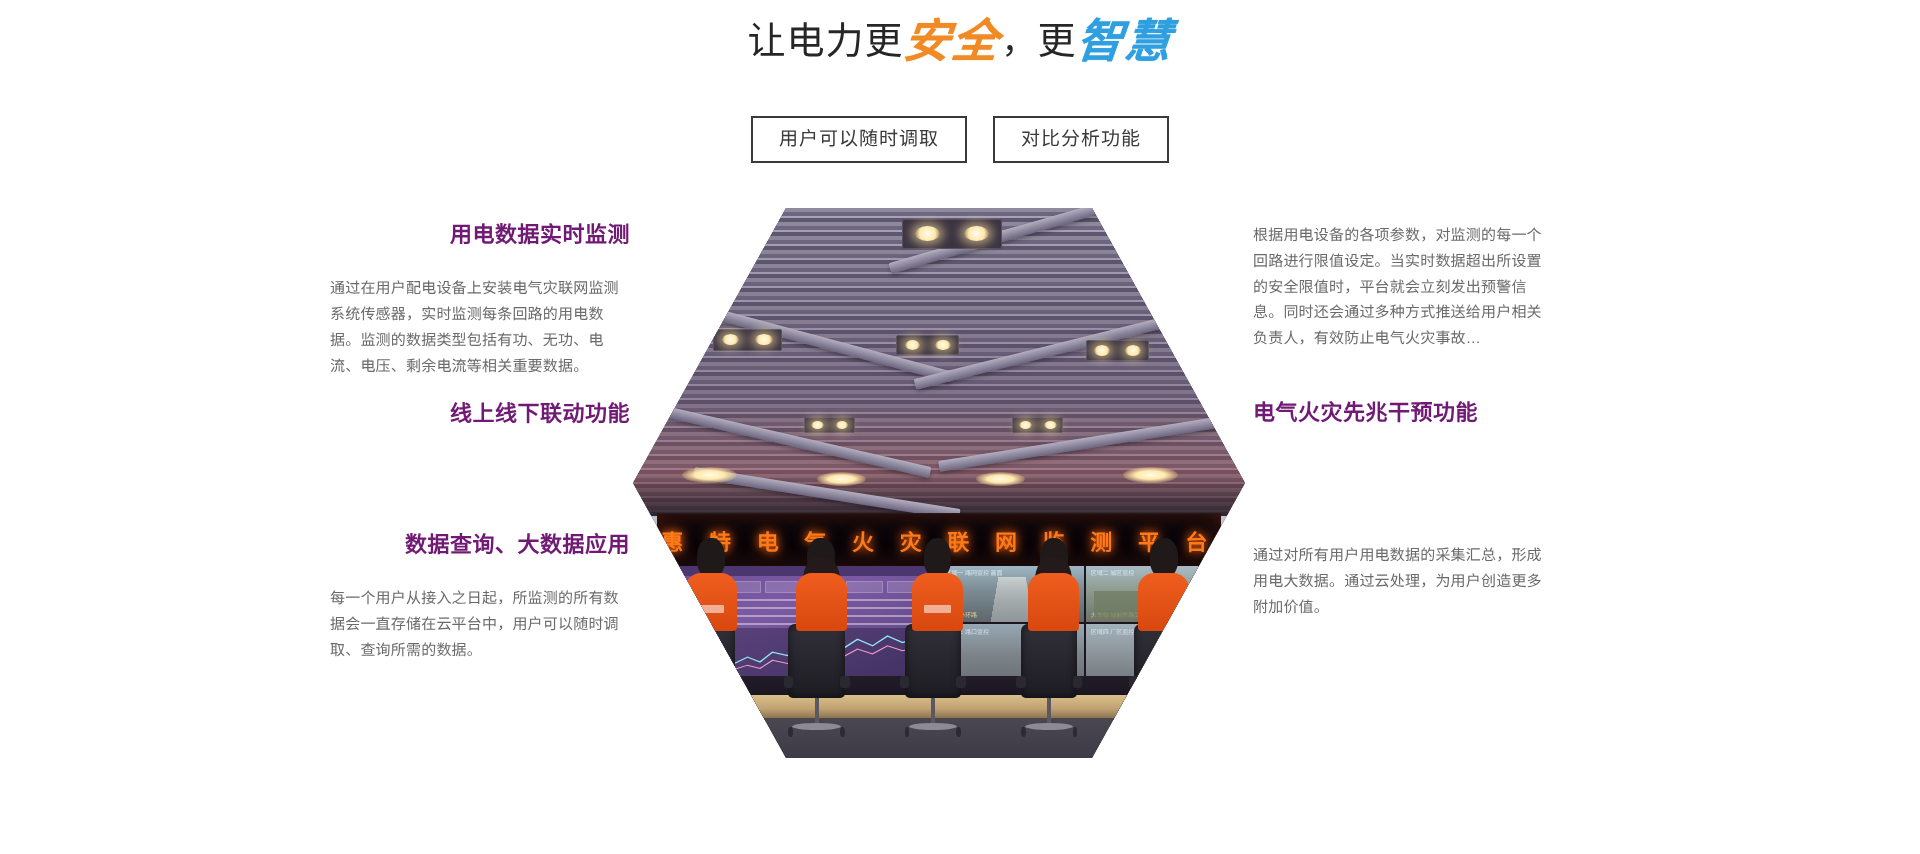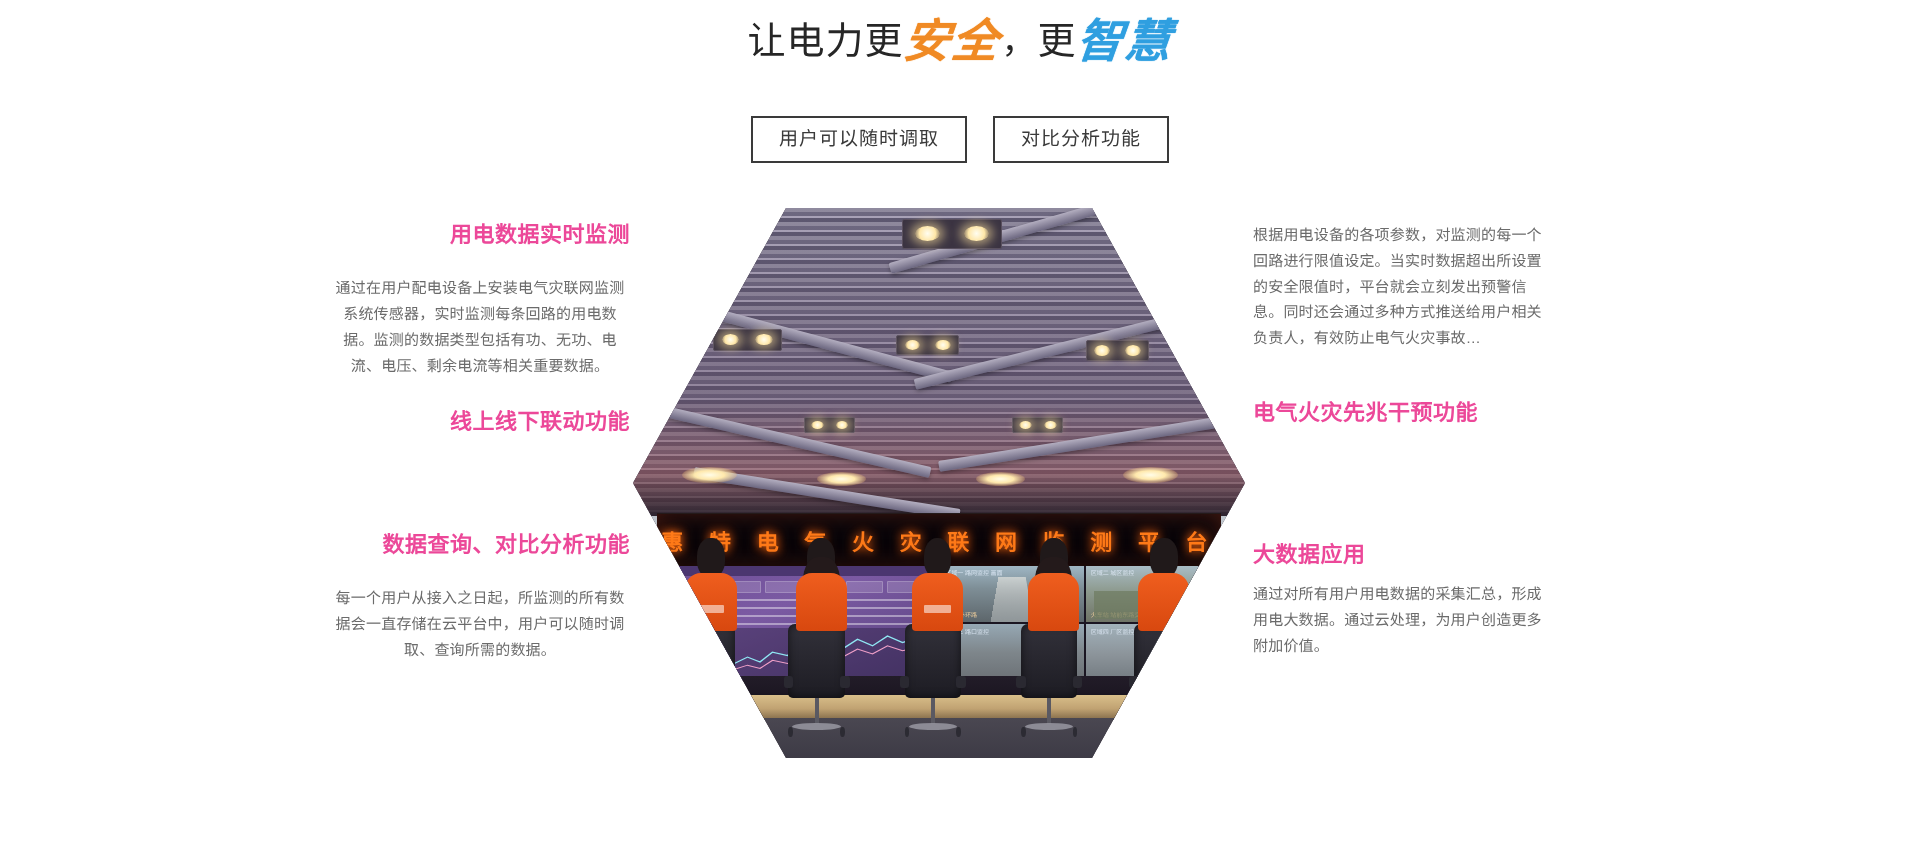--- a/index.html
+++ b/index.html
@@ -79,41 +79,41 @@
   }
   .col-left{ left:330px; text-align:right; }
   .col-right{ left:1253px; text-align:left; }
 
   .feat{ position:absolute; width:300px; }
 
   .feat h3{
     margin:0 0 13px 0;
     font-size:22px;
     font-weight:bold;
-    color:#ec4899;
+    color:#701a75;
     letter-spacing:0.5px;
     line-height:1.2;
     white-space:nowrap;
   }
   .col-left .feat h3{ text-align:right; }
   .col-right .feat h3{ text-align:left; }
 
   .feat p{
     margin:0;
     font-size:15px;
     color:#6b6b6b;
     line-height:1.72;
     letter-spacing:0.2px;
   }
-  .col-left .feat p{ text-align:center;margin-top:27px; }
+  .col-left .feat p{ text-align:left;margin-top:27px; }
   .col-right .feat p{ text-align:left; }
 
   
   #fL0{ top:0px; }
-  #fL1{ top:187px; }
+  #fL1{ top:179px; }
   #fL2{ top:310px; }
   
   #fR0{ top:0px; }
   #fR1{ top:178px; }
   #fR2{ top:320px; }
 
   .col-left{ top:222px; }
   .col-right{ top:222px; }
 
   
@@ -284,34 +284,33 @@
 
 <div class="col col-left">
   <div class="feat" id="fL0">
     <h3>用电数据实时监测</h3>
     <p>通过在用户配电设备上安装电气灾联网监测系统传感器，实时监测每条回路的用电数据。监测的数据类型包括有功、无功、电流、电压、剩余电流等相关重要数据。</p>
   </div>
   <div class="feat" id="fL1">
     <h3>线上线下联动功能</h3>
   </div>
   <div class="feat" id="fL2">
-    <h3>数据查询、对比分析功能</h3>
+    <h3>数据查询、大数据应用</h3>
     <p>每一个用户从接入之日起，所监测的所有数据会一直存储在云平台中，用户可以随时调取、查询所需的数据。</p>
   </div>
 </div>
 
 <div class="col col-right">
   <div class="feat" id="fR0">
     <p>根据用电设备的各项参数，对监测的每一个回路进行限值设定。当实时数据超出所设置的安全限值时，平台就会立刻发出预警信息。同时还会通过多种方式推送给用户相关负责人，有效防止电气火灾事故…</p>
   </div>
   <div class="feat" id="fR1">
     <h3>电气火灾先兆干预功能</h3>
   </div>
   <div class="feat" id="fR2">
-    <h3>大数据应用</h3>
     <p>通过对所有用户用电数据的采集汇总，形成用电大数据。通过云处理，为用户创造更多附加价值。</p>
   </div>
 </div>
 
 <div class="hex-wrap" title="监控中心控制室照片（六边形裁切）">
   <div class="photo">
 
     <div class="ceiling"></div>
     <div class="beam b1"></div>
     <div class="beam b2"></div>

